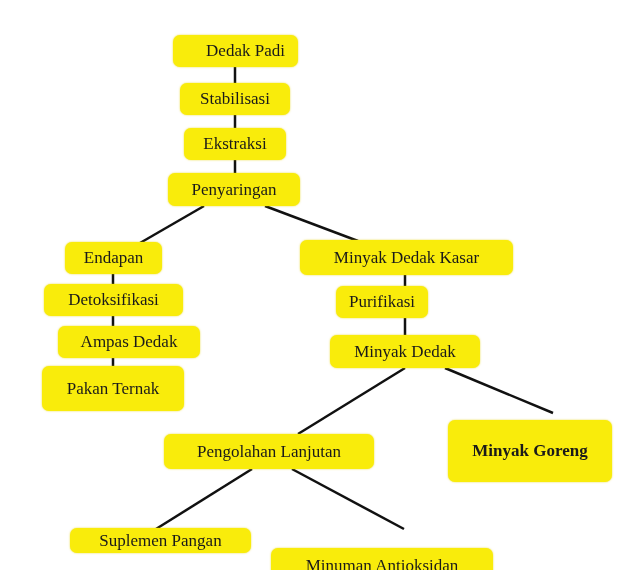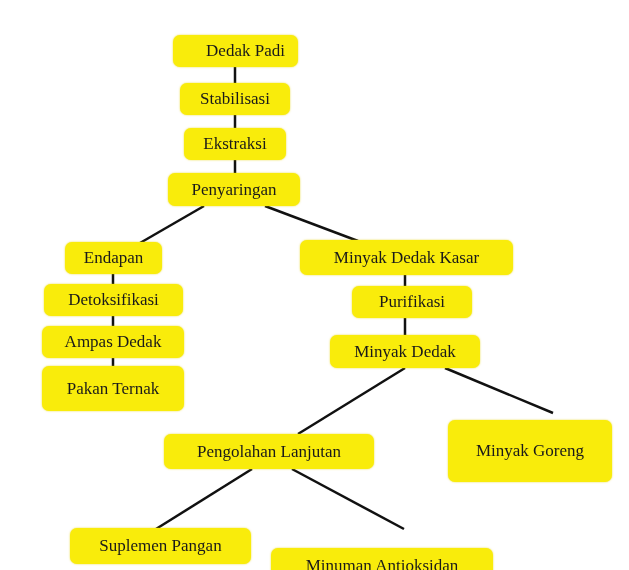--- a/index.html
+++ b/index.html
@@ -14,21 +14,21 @@
       font-size: 17px;
       display: flex;
       align-items: center;
       justify-content: center;
       text-align: center;
       line-height: 26px;
       box-sizing: border-box;
       white-space: nowrap;
       box-shadow: 0 0 2px rgba(230,210,0,0.8);
     }
-    .node.multi { flex-direction: row; }
+    .node.multi { flex-direction: row; font-weight: bold; }
   </style>
 </head>
 <body>
 
 <div id="diagram">
   <svg class="edges" viewBox="0 0 629 570">
     <g stroke="#111111" stroke-width="2.5" fill="none" stroke-linecap="butt">
 
       <line x1="235" y1="67" x2="235" y2="83"></line>
       <line x1="235" y1="115" x2="235" y2="128"></line>
@@ -52,27 +52,27 @@
     </g>
   </svg>
 
   <div class="node" style="left:173px; top:35px; width:125px; height:32px;padding-left:20px;">Dedak Padi</div>
   <div class="node" style="left:180px; top:83px; width:110px; height:32px;">Stabilisasi</div>
   <div class="node" style="left:168px; top:173px; width:132px; height:33px;">Penyaringan</div>
   <div class="node" style="left:184px; top:128px; width:102px; height:32px;">Ekstraksi</div>
 
   <div class="node" style="left:65px; top:242px; width:97px; height:32px;">Endapan</div>
   <div class="node" style="left:44px; top:284px; width:139px; height:32px;">Detoksifikasi</div>
-  <div class="node" style="left:42px; top:326px; width:142px; height:32px;">Ampas Dedak</div>
+  <div class="node" style="left:58px; top:326px; width:142px; height:32px;">Ampas Dedak</div>
   <div class="node" style="left:42px; top:366px; width:142px; height:45px;">Pakan Ternak</div>
 
   <div class="node" style="left:300px; top:240px; width:213px; height:35px;">Minyak Dedak Kasar</div>
-  <div class="node" style="left:352px; top:286px; width:120px; height:32px;">Purifikasi</div>
+  <div class="node" style="left:336px; top:286px; width:92px; height:32px;">Purifikasi</div>
   <div class="node" style="left:330px; top:335px; width:150px; height:33px;">Minyak Dedak</div>
 
   <div class="node" style="left:164px; top:434px; width:210px; height:35px;">Pengolahan Lanjutan</div>
   <div class="node multi" style="left:448px; top:420px; width:164px; height:62px;">
     <span>Minyak Goreng</span>
   </div>
 
-  <div class="node" style="left:70px; top:528px; width:181px; height:36px;">Suplemen Pangan</div>
+  <div class="node" style="left:70px; top:528px; width:181px; height:25px;">Suplemen Pangan</div>
   <div class="node" style="left:271px; top:548px; width:222px; height:35px;">Minuman Antioksidan</div>
 </div>
 
 </body></html>

